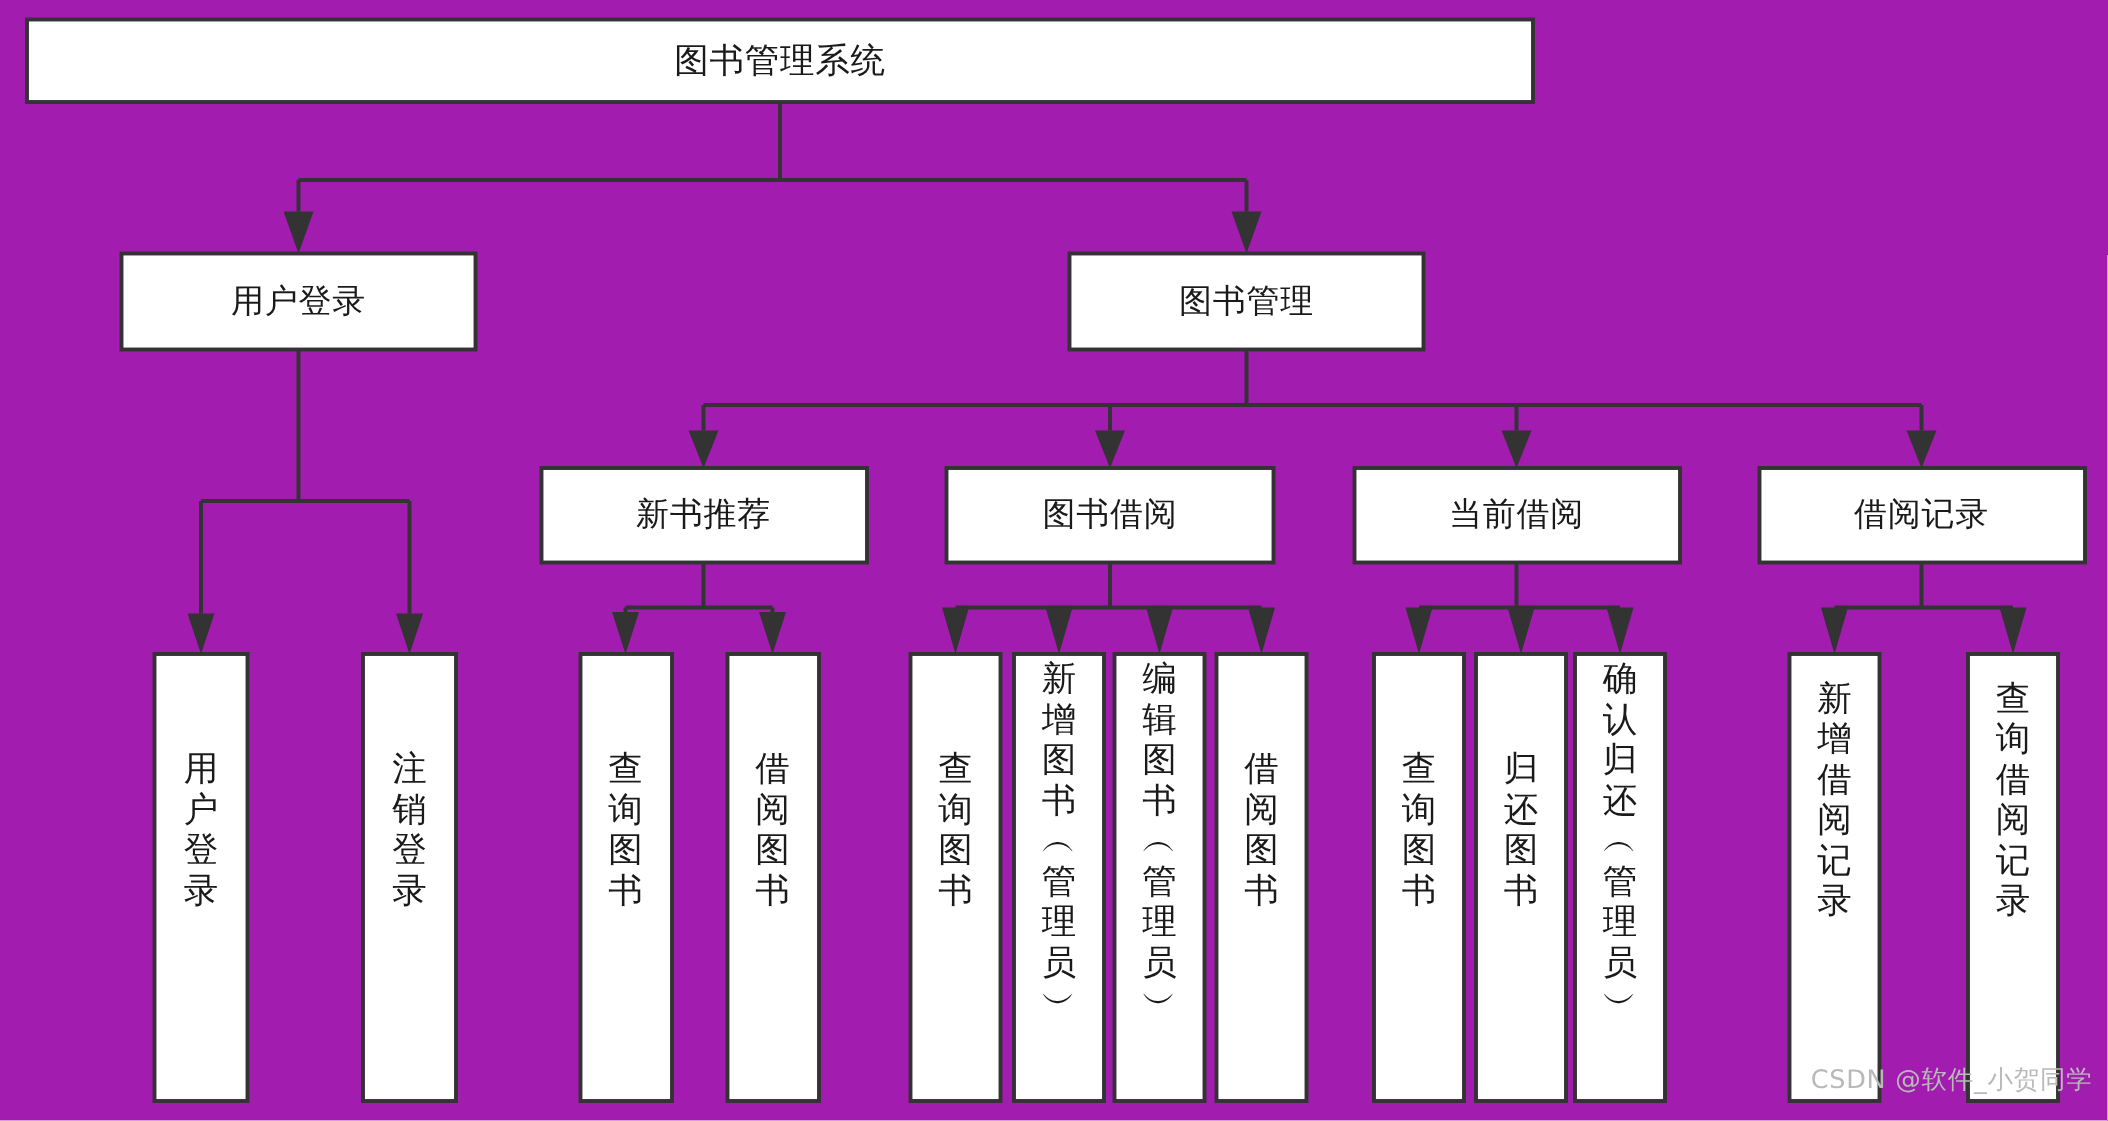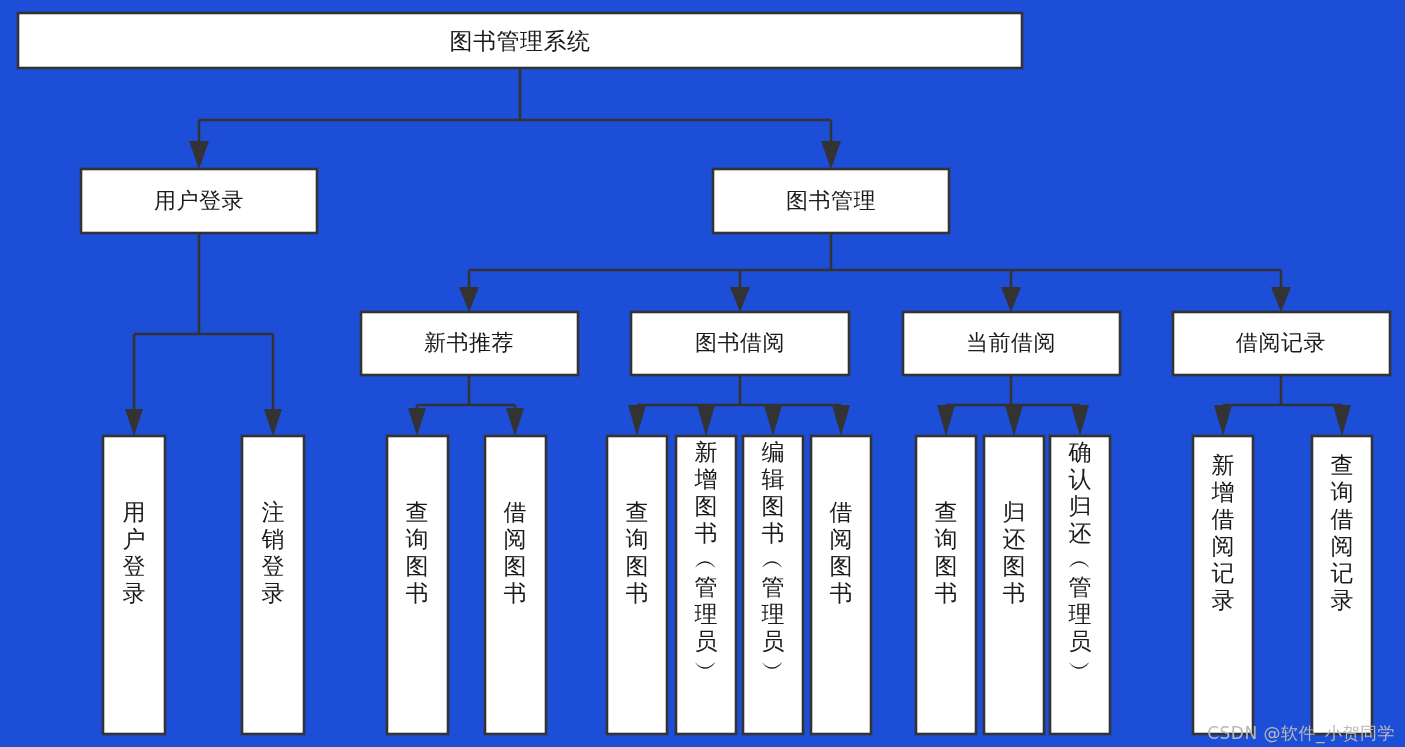--- a/index.html
+++ b/index.html
@@ -8,21 +8,21 @@
     padding: 0;
     background: #ffffff;
   }
   body {
     font-family: "DejaVu Sans", "Liberation Sans", sans-serif;
   }
   #diagram-root {
     position: relative;
     width: 1405px;
     height: 747px;
-    background: #1d4ed8;
+    background: #a21caf;
     overflow: hidden;
   }
   svg#flow {
     position: absolute;
     left: 0;
     top: 0;
     width: 1405px;
     height: 747px;
     display: block;
   }
@@ -55,21 +55,21 @@
     fill: none;
     stroke-linecap: butt;
   }
   .arrow-head {
     fill: #333333;
     stroke: none;
   }
   .watermark {
     position: absolute;
     right: 10px;
-    bottom: 2px;
+    bottom: 16px;
     font-family: "DejaVu Sans", "Liberation Sans", sans-serif;
     font-size: 17px;
     color: #b9b9b9;
     letter-spacing: 0.5px;
     white-space: nowrap;
     user-select: none;
   }
 </style>
 </head>
 <body>

